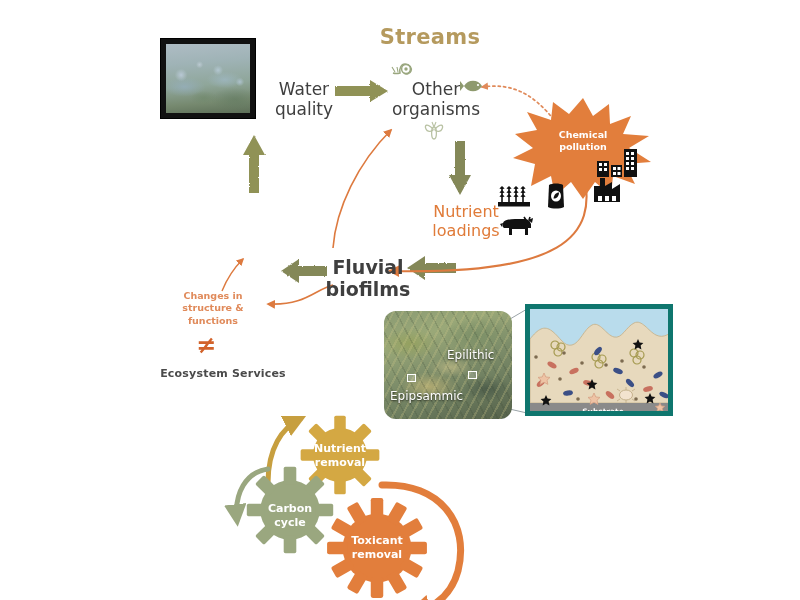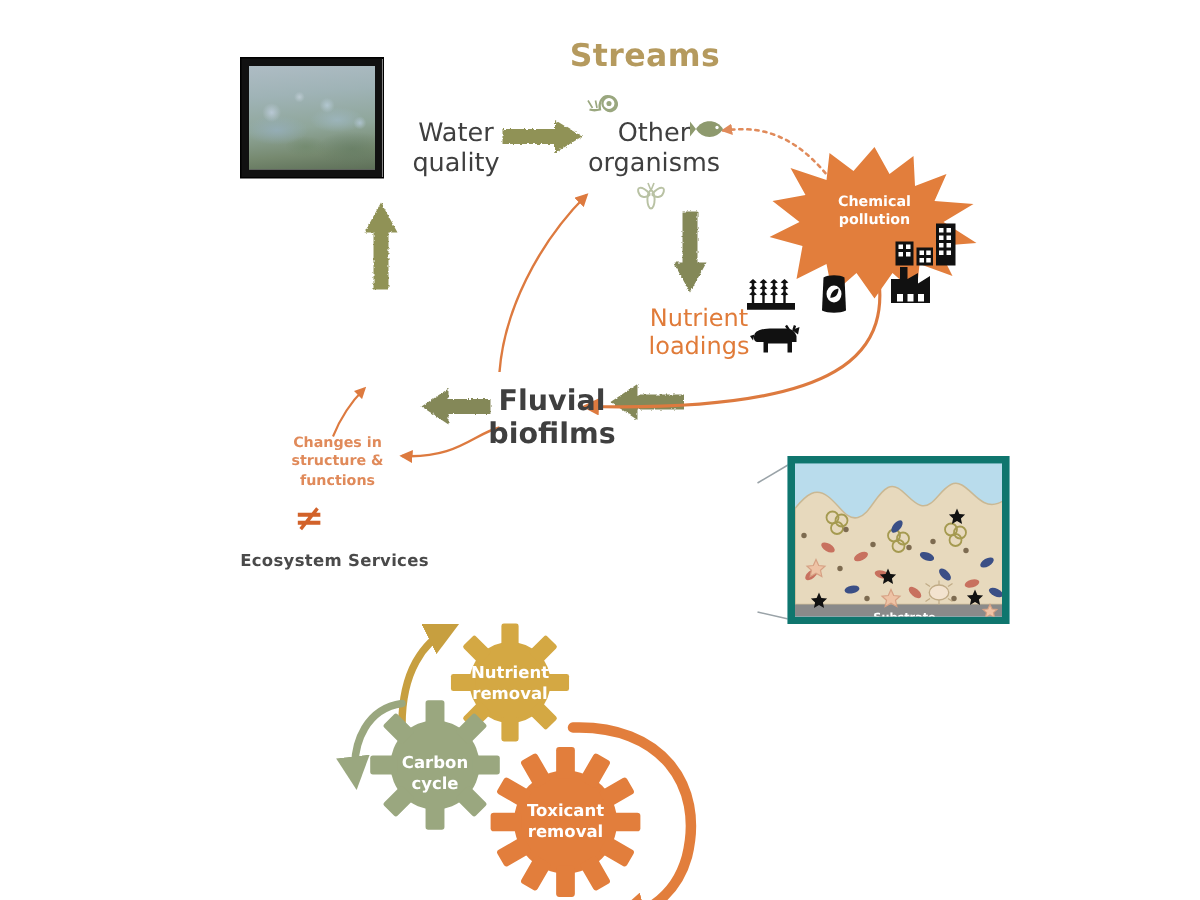--- a/index.html
+++ b/index.html
@@ -242,21 +242,21 @@
   <div class="lbl lbl-dark" style="left:381px;top:56px;width:110px;">Other
 organisms</div>
 
 
   <div class="lbl lbl-orange" style="left:418px;top:180px;width:96px;">Nutrient
 loadings</div>
 
   <div class="lbl lbl-dark-b" style="left:316px;top:233px;width:104px;">Fluvial
 biofilms</div>
 
-  <div class="lbl lbl-orange-s" style="left:179px;top:267px;width:92px;">Changes in
+  <div class="lbl lbl-orange-s" style="left:167px;top:267px;width:92px;">Changes in
 structure &amp;
 functions</div>
 
   <div class="lbl neq" style="left:186px;top:308px;width:40px;">≠</div>
 
   <div class="lbl lbl-es" style="left:128px;top:345px;width:190px;">Ecosystem Services</div>
 
   <svg class="abs" style="left:391px;top:36px;width:24px;height:17px;" viewBox="0 0 24 17" xmlns="http://www.w3.org/2000/svg">
     <path d="M2,14 C2,14 5,15 9,14 C8,10 10,5 14,5 C19,5 21,9 20,12 C19,15 15,16 13,14" fill="none" stroke="#9aa77f" stroke-width="1.5"></path>
     <circle cx="15" cy="10" r="4.4" fill="none" stroke="#9aa77f" stroke-width="1.5"></circle>
@@ -341,20 +341,27 @@
 
   <svg class="abs" style="left:592px;top:152px;width:36px;height:28px;" viewBox="0 0 36 28" xmlns="http://www.w3.org/2000/svg">
     <path d="M2,27 L2,11 L8,11 L8,3 L13,3 L13,11 L20,7 L20,14 L28,9 L28,27 Z" fill="#111"></path>
     <g fill="#ffffff">
       <rect x="6" y="21" width="4" height="5"></rect>
       <rect x="13" y="21" width="4" height="5"></rect>
       <rect x="20" y="21" width="4" height="5"></rect>
     </g>
   </svg>
 
+  <div class="abs" id="biofilm-photo">
+    <div class="strands"></div>
+    <div class="photo-cap" style="left:63px;top:37px;">Epilithic</div>
+    <div class="marker-sq" style="left:84px;top:60px;"></div>
+    <div class="photo-cap" style="left:6px;top:78px;">Epipsammic</div>
+    <div class="marker-sq" style="left:23px;top:63px;"></div>
+  </div>
 
   <div class="abs" id="biofilm-schema">
     <svg width="146" height="110" viewBox="0 0 146 110" xmlns="http://www.w3.org/2000/svg">
       <rect x="0" y="0" width="146" height="110" fill="#b9dcec"></rect>
 
       <path d="M0,30 C8,20 14,16 22,22 C30,28 34,38 42,36 C50,34 54,20 62,16
                C70,12 76,26 84,28 C92,30 96,18 104,14 C112,10 118,22 126,26
                C134,30 140,24 146,20 L146,94 L0,94 Z" fill="#e7d9bd" stroke="#c9b894" stroke-width="1"></path>
 
       <rect x="0" y="94" width="146" height="16" fill="#8a8a8a"></rect>

